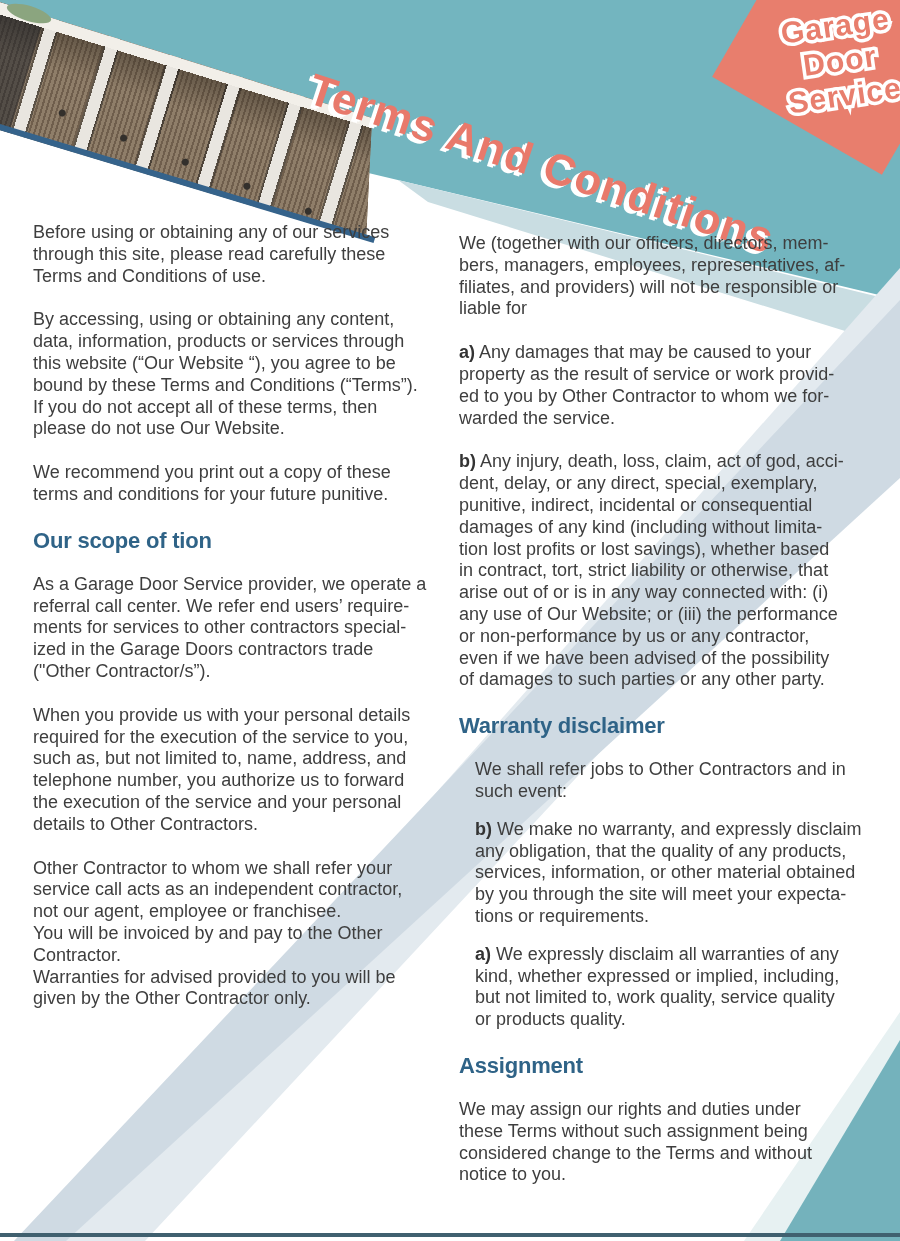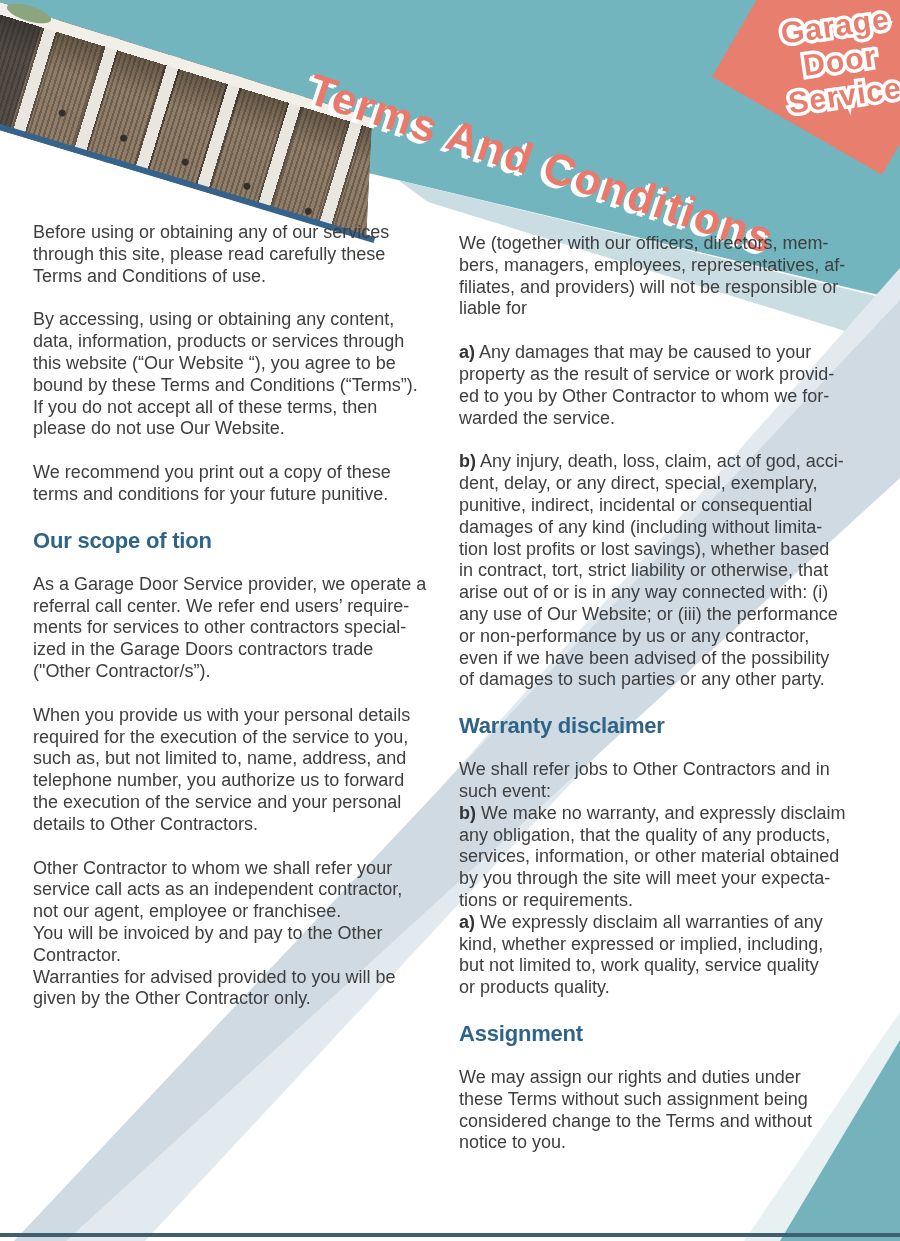--- a/index.html
+++ b/index.html
@@ -57,21 +57,21 @@
     text-align:center;font-size:30px;line-height:35px;font-weight:bold;color:#e87e6d;
     -webkit-text-stroke:7px #ffffff;paint-order:stroke fill;letter-spacing:1px;
   }
   .badge-text span{display:block;}
   
   .col{position:absolute;z-index:6;}
   .col-left{left:33px;top:222px;width:440px;}
   .col-right{left:459px;top:233px;width:436px;}
   .col p{margin:0 0 22px;font-size:18px;line-height:21.8px;color:#3e3e3e;white-space:pre-line;}
   .col h2{margin:0 0 20px;font-size:22px;line-height:26px;color:#2f6387;font-weight:bold;letter-spacing:-0.2px;}
-  .col .m0{margin:0;}
+  .col .m0{margin:16px;}
   .para-group{margin:0 0 22px;}
   .col b{color:#333333;}
 </style>
 </head>
 <body>
 
 <div class="page">
 
   <div class="abs bg-teal"></div>
   <div class="abs band-topright"></div>

